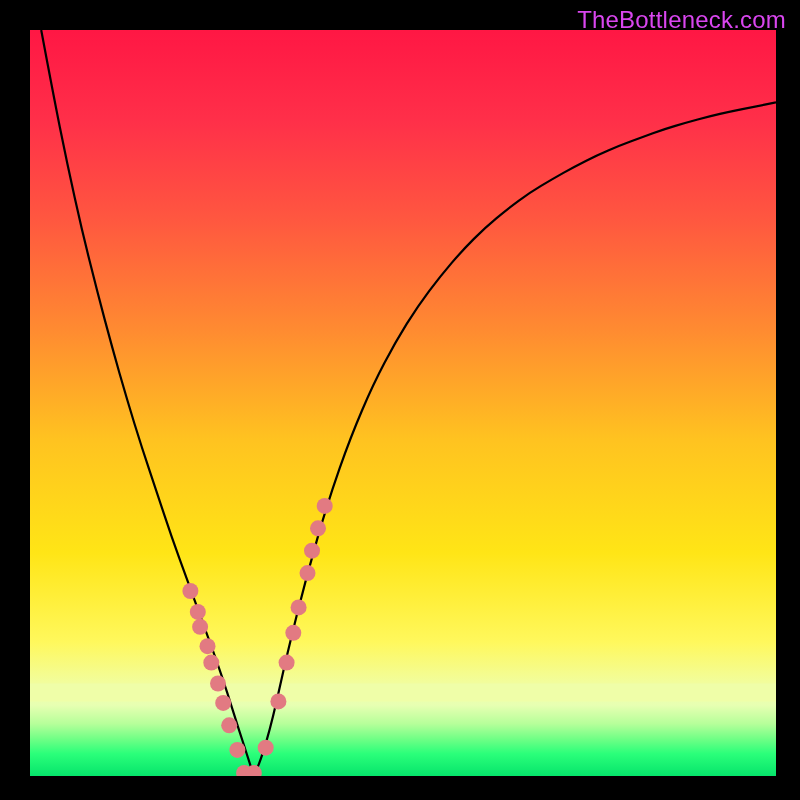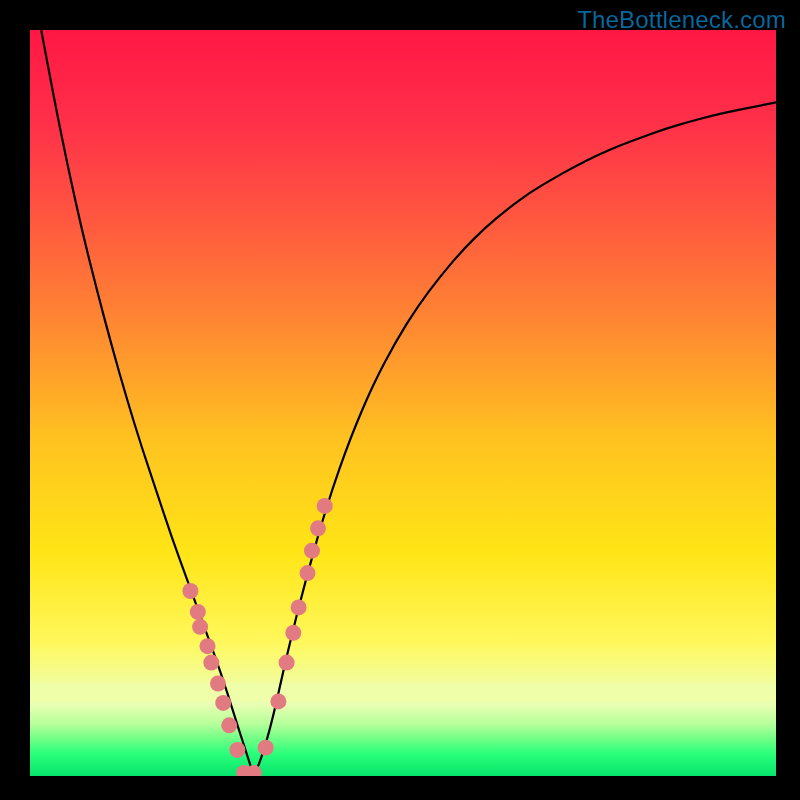--- a/index.html
+++ b/index.html
@@ -30,21 +30,21 @@
   .gradient {
     position: absolute;
     left: 0; top: 0;
     width: 100%;
     height: 100%;
   }
   .watermark {
     position: absolute;
     top: 6px;
     right: 14px;
-    color: #0369a1;
+    color: #d946ef;
     font-size: 24px;
     font-weight: 400;
     letter-spacing: 0.2px;
     z-index: 20;
   }
   svg.curve {
     position: absolute;
     left: 0; top: 0;
     width: 100%;
     height: 100%;

